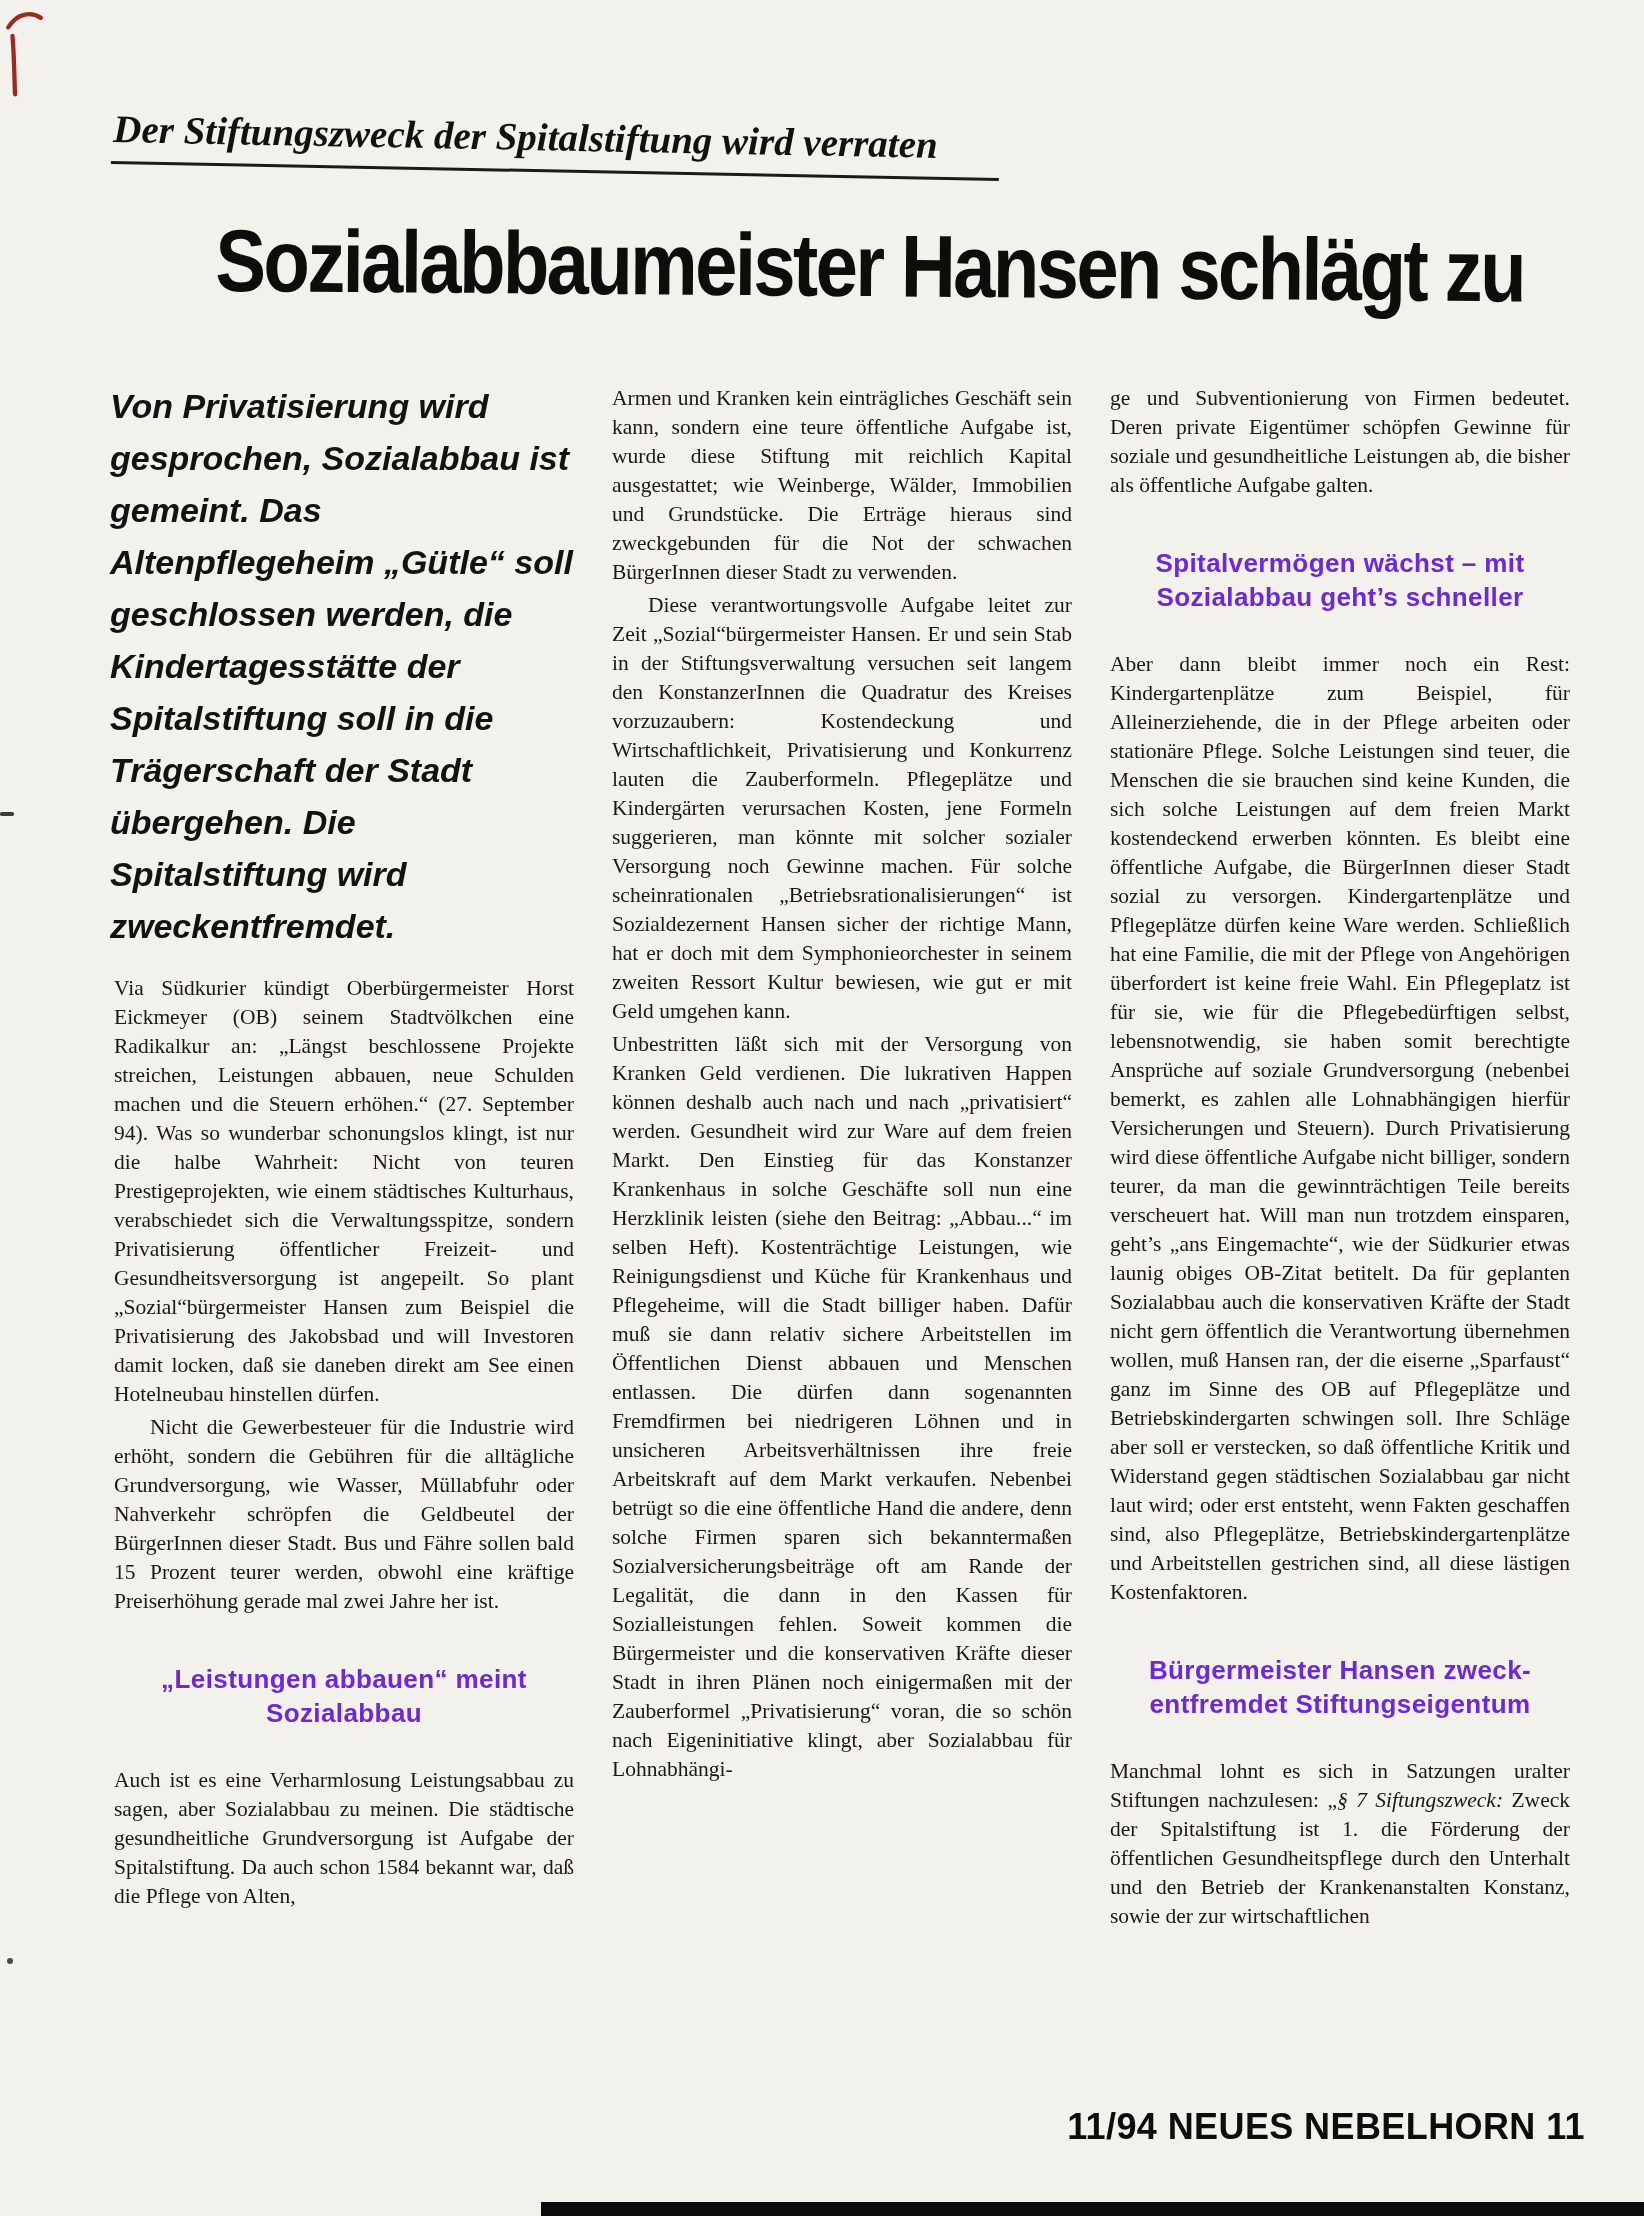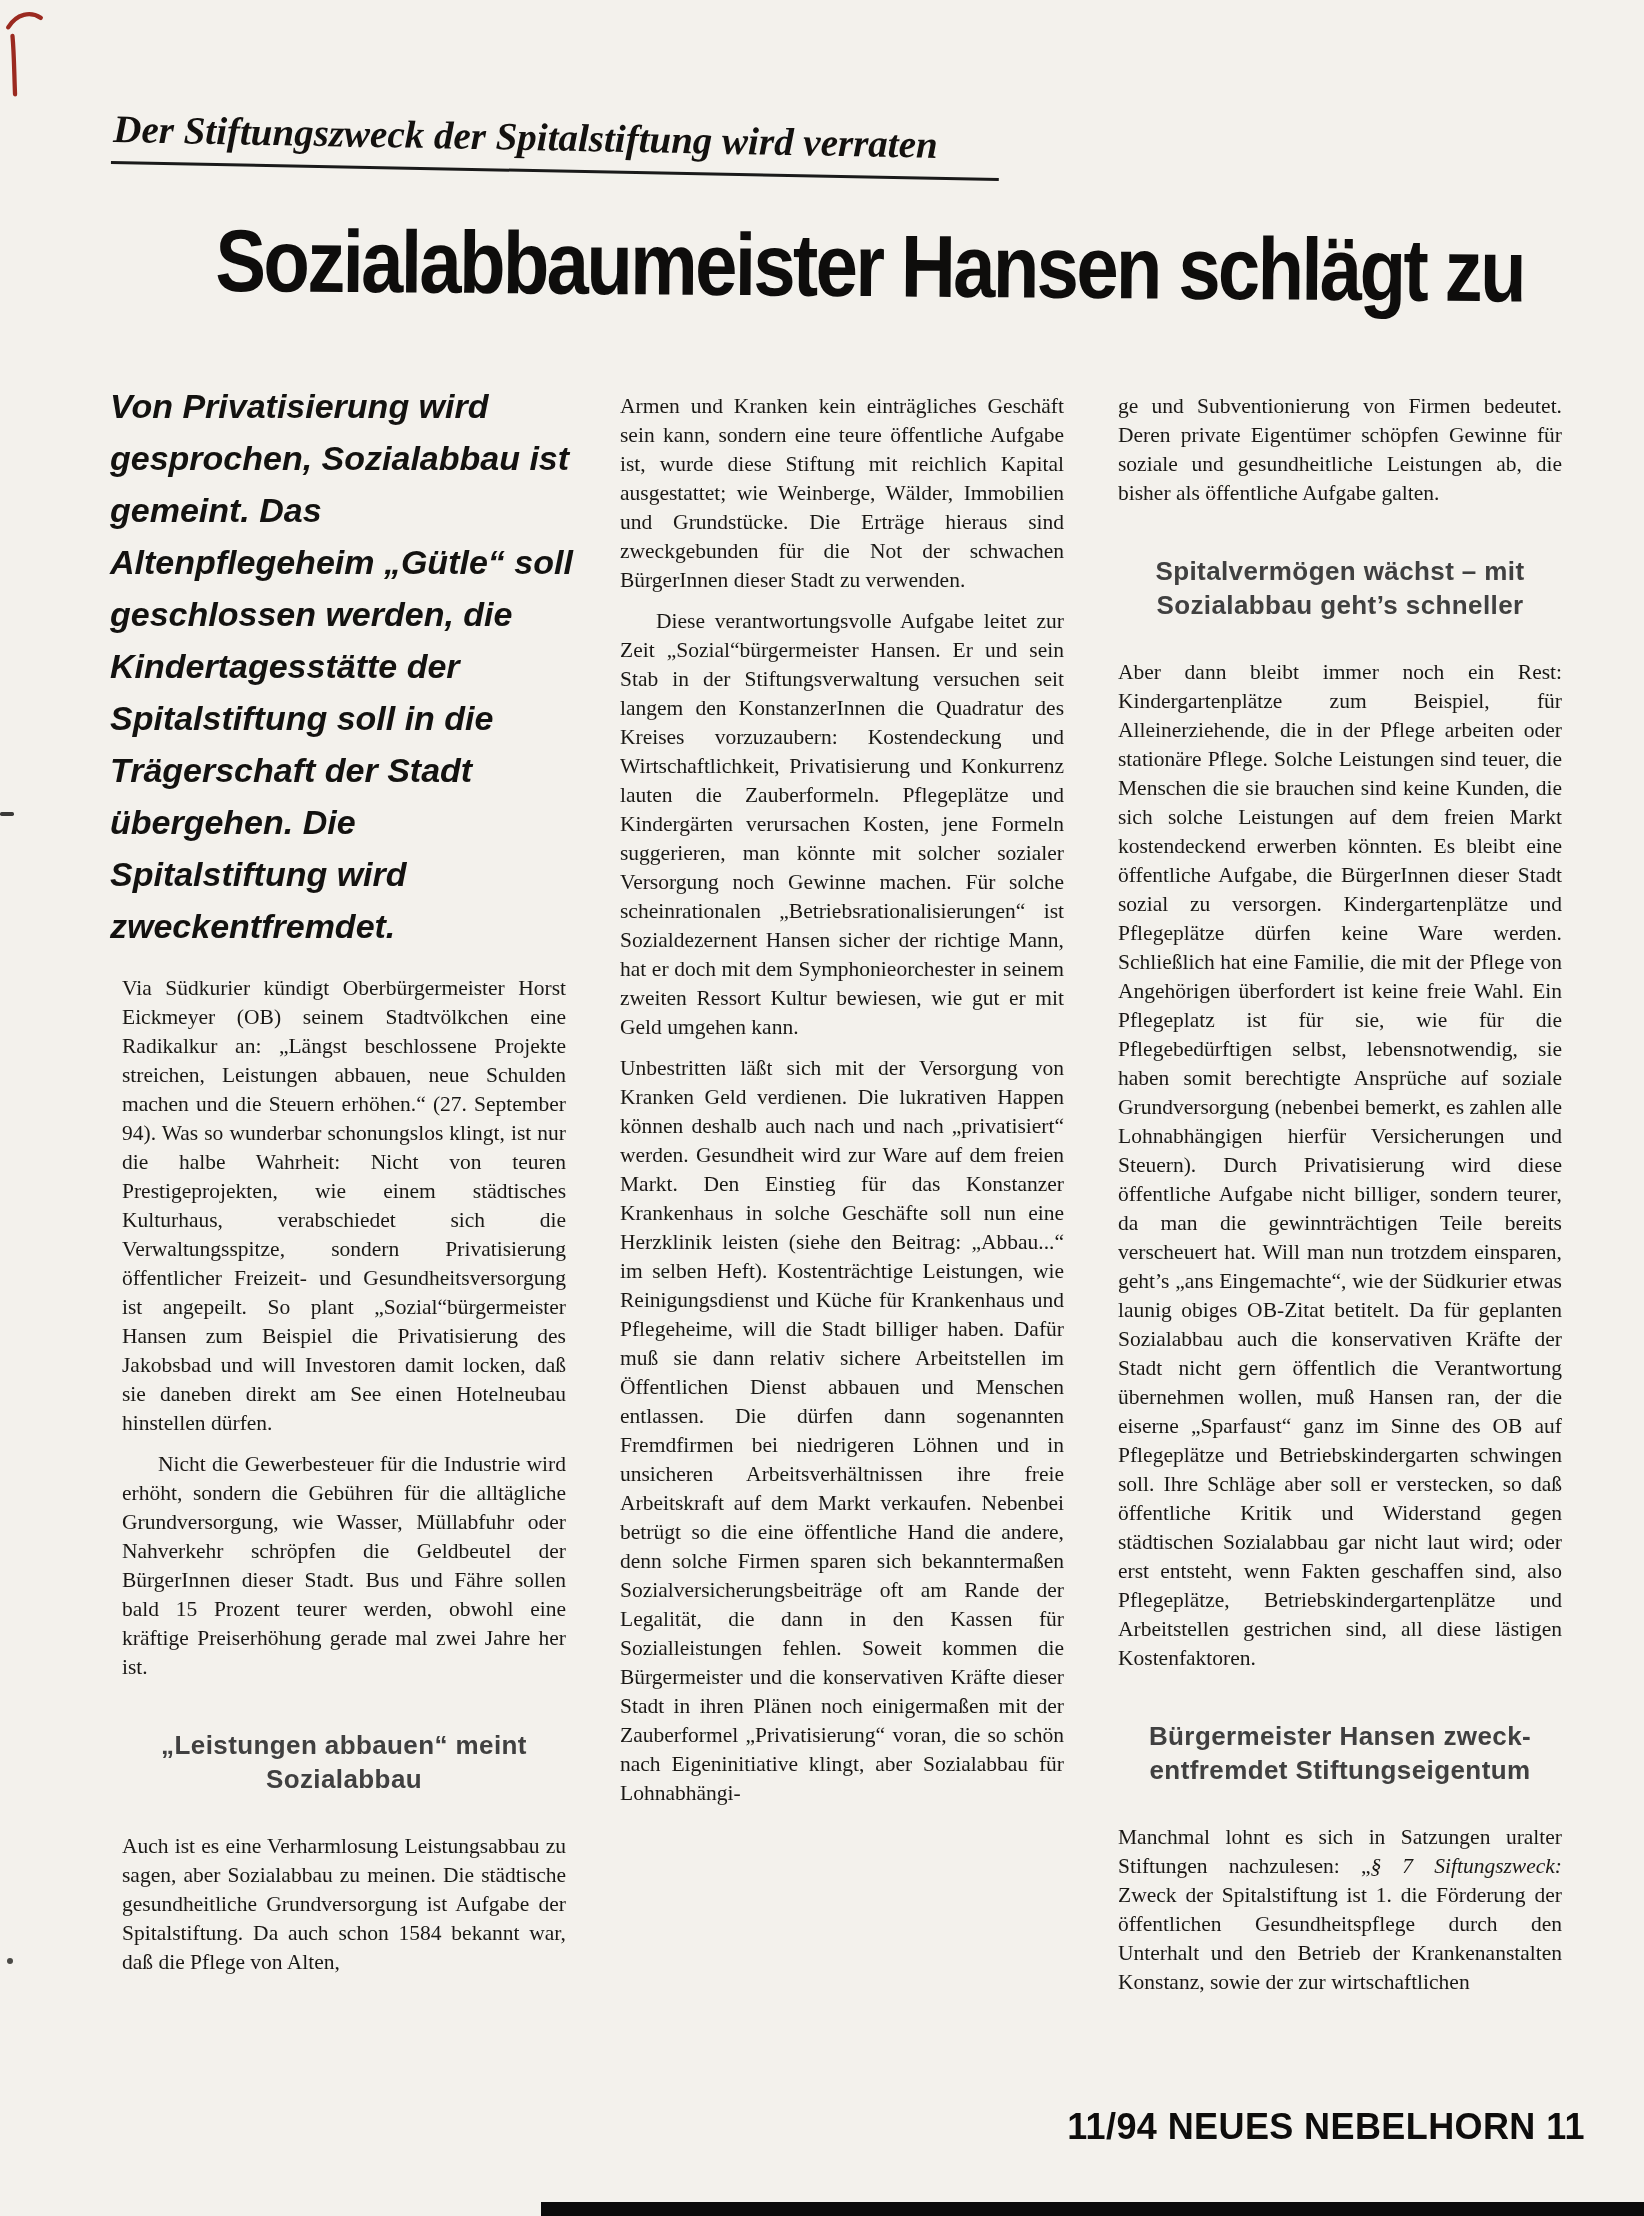--- a/index.html
+++ b/index.html
@@ -32,21 +32,21 @@
     position:absolute;left:110px;top:380px;
     display:flex;gap:30px;
   }
   .col{
     width:468px;
     font-size:21.5px;line-height:29px;
     text-align:justify;
     hyphens:auto;-webkit-hyphens:auto;
     color:#1a1815;
   }
-  .col p{margin:12px;}
+  .col p{margin:4px;}
   .col p.ind{text-indent:36px;}
   .intro{
     font-family:"Liberation Sans",sans-serif;
     font-weight:700;font-style:italic;
     font-size:34px;line-height:52px;
     text-align:left;color:#131210;
     margin:0 0 22px 0 !important;
   }
   .bylineBox{
     margin:22px 5.1px 29px 1.7px;
@@ -60,21 +60,21 @@
     color:#15130f;
   }
   .subhead{
     font-family:"Liberation Sans",sans-serif;
     font-weight:700;font-size:26px;line-height:34px;
     text-align:center;white-space:pre-line;
     letter-spacing:0.4px;
     margin:46px 0 36px 0 !important;
     text-indent:0 !important;
     hyphens:none;-webkit-hyphens:none;
-    color:#404040;
+    color:#6d28d9;
   }
   .footer{
     position:absolute;top:2106px;left:110px;width:1475px;
     text-align:right;
     font-family:"Liberation Sans",sans-serif;
     font-weight:700;font-size:36px;letter-spacing:0.4px;
     color:#0e0d0c;
   }
   .bottom-bar{
     position:absolute;left:541px;right:0;bottom:0;height:13.7px;

